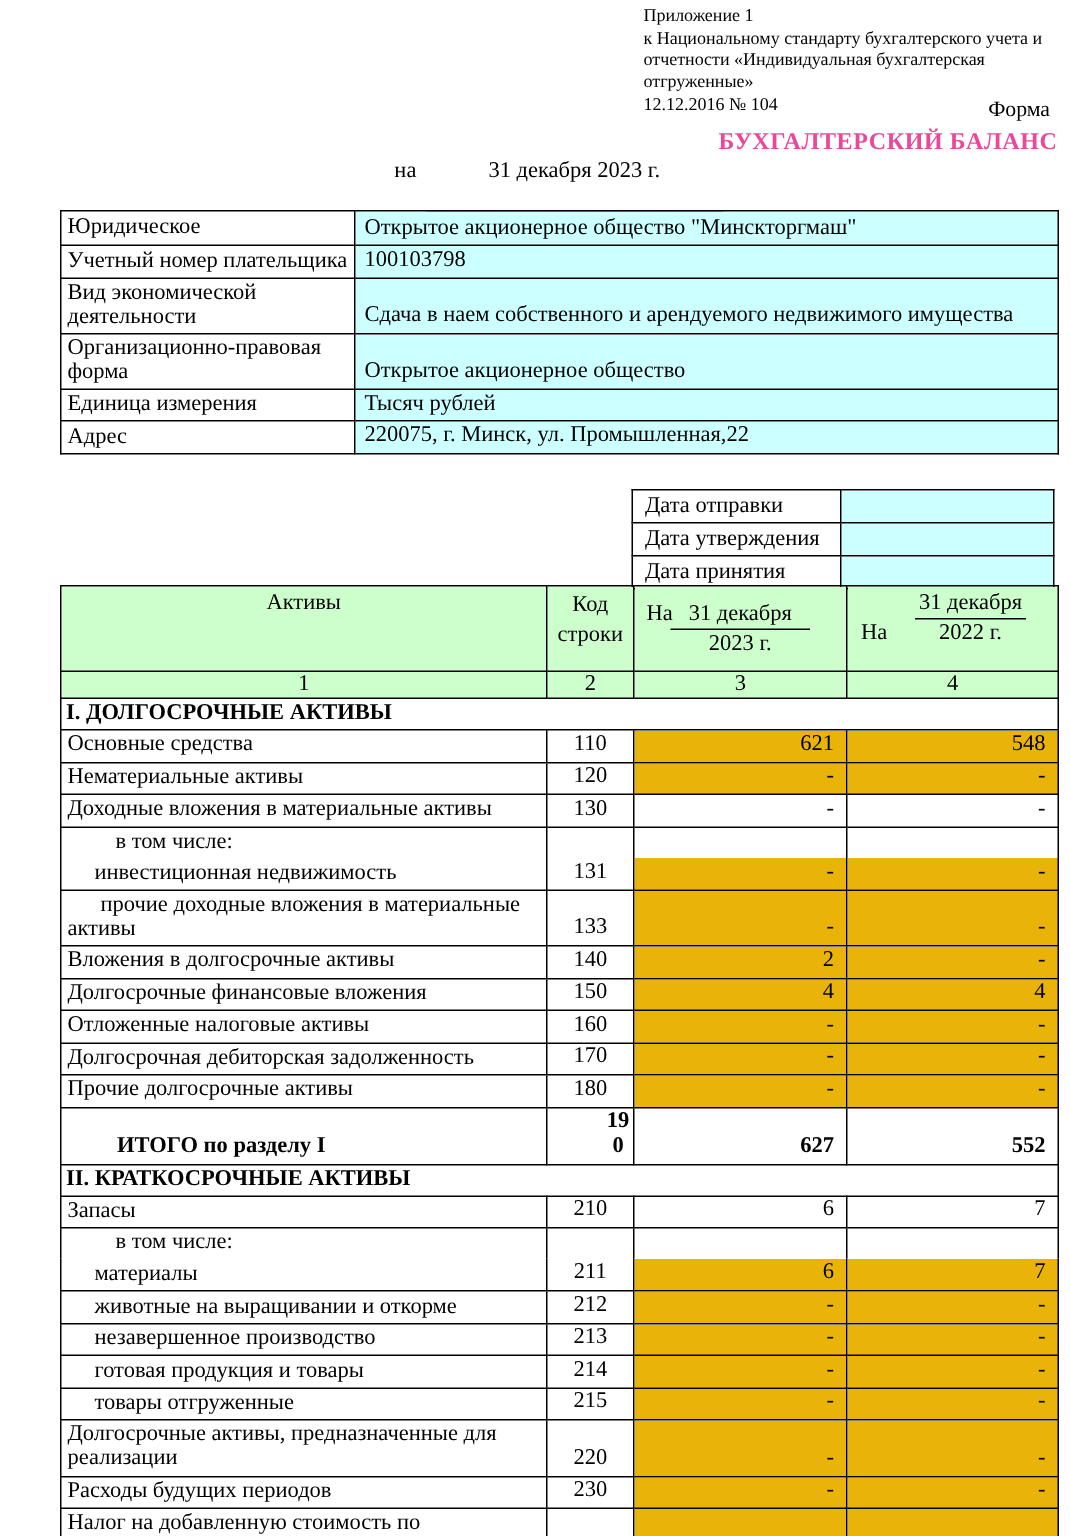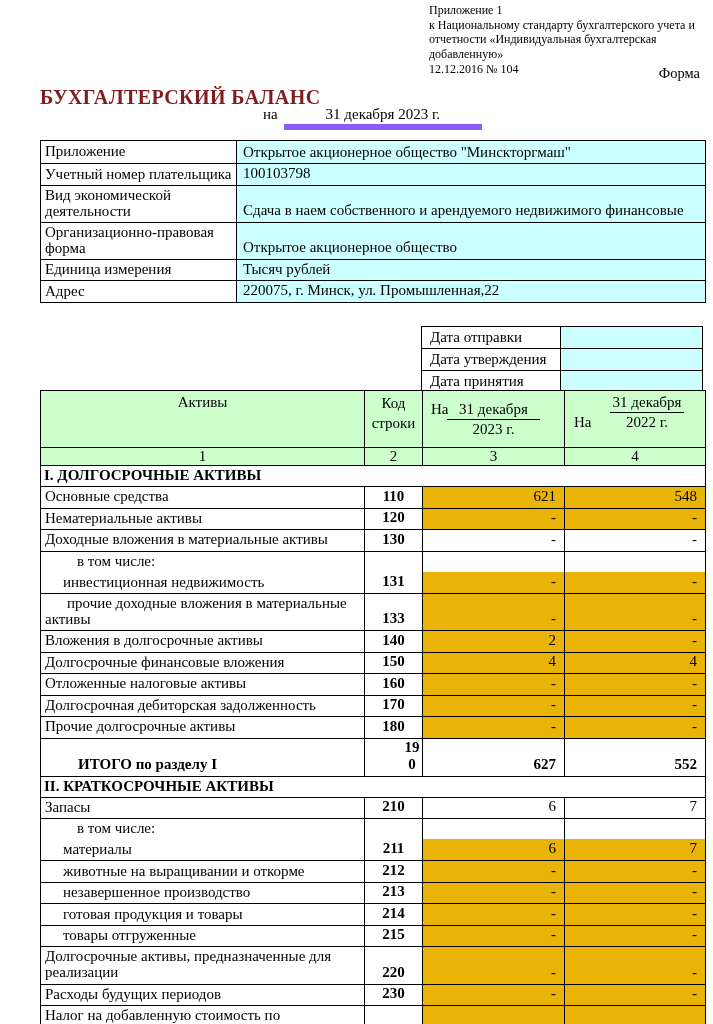--- a/index.html
+++ b/index.html
@@ -5,24 +5,24 @@
   html,body{margin:0;padding:0;}
   body{
     width:713px;height:1024px;position:relative;overflow:hidden;
     background:#ffffff;color:#000;
     font-family:"Liberation Serif","DejaVu Serif",serif;
   }
   
   .top-note{position:absolute;left:429px;top:3px;width:276px;font-size:12px;line-height:1.22;}
   .form-label{position:absolute;left:40px;top:65px;width:660px;text-align:right;font-size:14.5px;}
   
-  .doc-title{position:absolute;left:40px;top:86px;width:665px;text-align:left;
-    font-weight:bold;font-size:20px;color:#7f1d1d;letter-spacing:.4px;}
+  .doc-title{position:absolute;left:40px;top:86px;width:665px;text-align:right;
+    font-weight:bold;font-size:16px;color:#ec4899;letter-spacing:.4px;}
   .date-line{position:absolute;left:40px;top:106px;width:665px;text-align:center;font-size:15px;}
-  .date-line .u{display:inline-block;border-bottom:6px solid #8b5cf6;padding:0 42px 1px 42px;}
+  .date-line .u{display:inline-block;border-bottom:1px solid #8b5cf6;padding:0 42px 17px 42px;}
   .date-line .pre{margin-right:6px;}
   
   table{border-collapse:collapse;table-layout:fixed;position:absolute;}
   td{border:1px solid #000;font-size:15px;overflow:hidden;word-wrap:break-word;}
   
   .org{left:40px;top:140px;width:665px;border:1.5px solid #000;}
   .org td.l{padding:1px 2px 2px 4px;vertical-align:middle;line-height:1.1;}
   .org td.v{padding:1px 6px 3px 6px;vertical-align:bottom;background:#ccffff;line-height:1.1;}
   .org tr.h1{height:23px;} .org tr.h2{height:34px;} .org tr.h3{height:33px;} .org tr.h4{height:21px;}
   
@@ -47,60 +47,60 @@
   .hd4 .hl2 .na{position:absolute;left:8px;top:0;}
   .bal tr.nums{height:18px;}
   .bal tr.nums td{background:#ccffcc;text-align:center;padding:0;}
   .bal tr.h-sect{height:20px;} .bal tr.h-std{height:21.5px;} .bal tr.h-sub{height:16px;}
   .bal tr.h-two{height:32px;} .bal tr.h-tot{height:22px;} .bal tr.h-240{height:33px;}
   .bal td.sect{font-weight:bold;padding:1px 3px 2px 3px;vertical-align:middle;}
   .bal td.lbl{padding:1px 2px 3px 4px;vertical-align:bottom;line-height:1.08;}
   .bal td.lbl.sub{padding-left:22px;}
   .bal td.lbl.note{padding-left:36px;}
   .bal td.lbl.hang{padding-left:4px;text-indent:22px;}
-  .bal td.code{text-align:center;vertical-align:bottom;padding:0 0 3px 0;font-weight:bold;}
+  .bal td.code{text-align:center;vertical-align:bottom;padding:0 0 3px 0;}
   .bal td.val{text-align:right;vertical-align:bottom;padding:0 8px 3px 2px;}
   .bal td.cyan{background:#eab308;}
   .bal tr.r-sub td{border-bottom-style:hidden;}
   .bal tr.total td{font-weight:bold;padding-left:37px;}
 </style>
 </head>
 <body>
 
 <div class="top-note">
   <div>Приложение 1</div>
   <div>к Национальному стандарту бухгалтерского учета и</div>
   <div>отчетности «Индивидуальная бухгалтерская</div>
-  <div>добавленную»</div>
+  <div>отгруженные»</div>
   <div>12.12.2016 № 104</div>
 </div>
 <div class="form-label">Форма</div>
 
 <div class="doc-title">БУХГАЛТЕРСКИЙ БАЛАНС</div>
 <div class="date-line">
   <span class="pre">на</span><span class="u">31 декабря 2023 г.</span>
 </div>
 
 <table class="org">
   <colgroup>
       <col style="width:196px">
       <col style="width:469px">
     </colgroup>
   <tbody>
       <tr class="h1">
-    <td class="l">Приложение</td>
+    <td class="l">Юридическое</td>
     <td class="v">Открытое акционерное общество "Минскторгмаш"</td>
   </tr>
   <tr class="h4">
     <td class="l">Учетный номер плательщика</td>
     <td class="v">100103798</td>
   </tr>
   <tr class="h2">
     <td class="l">Вид экономической деятельности</td>
-    <td class="v">Сдача в наем собственного и арендуемого недвижимого финансовые</td>
+    <td class="v">Сдача в наем собственного и арендуемого недвижимого имущества</td>
   </tr>
   <tr class="h3">
     <td class="l">Организационно-правовая форма</td>
     <td class="v">Открытое акционерное общество</td>
   </tr>
   <tr class="h4">
     <td class="l">Единица измерения</td>
     <td class="v">Тысяч рублей</td>
   </tr>
   <tr class="h4">

